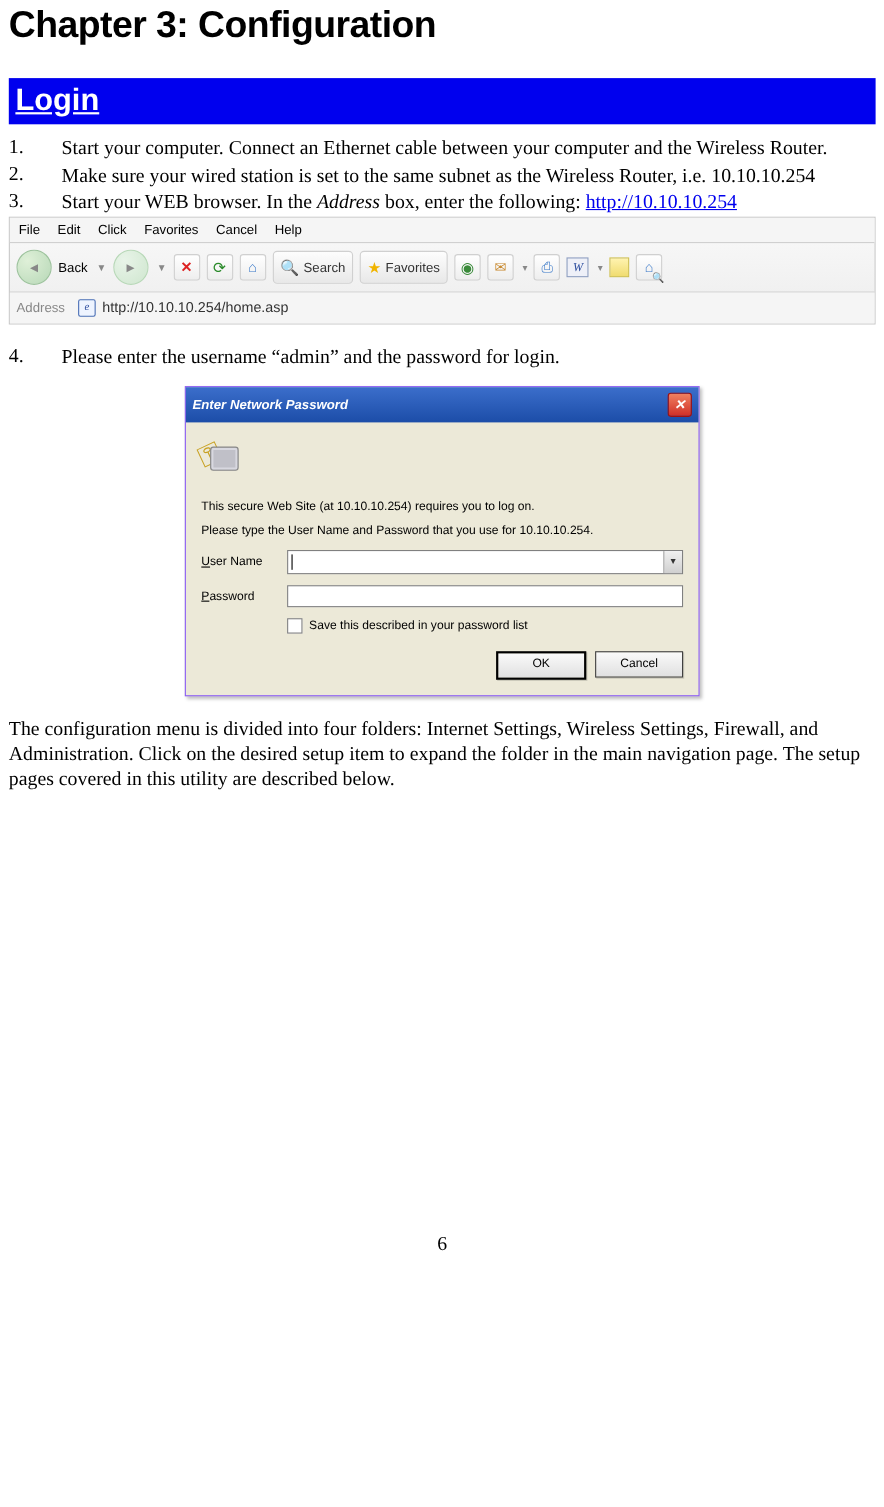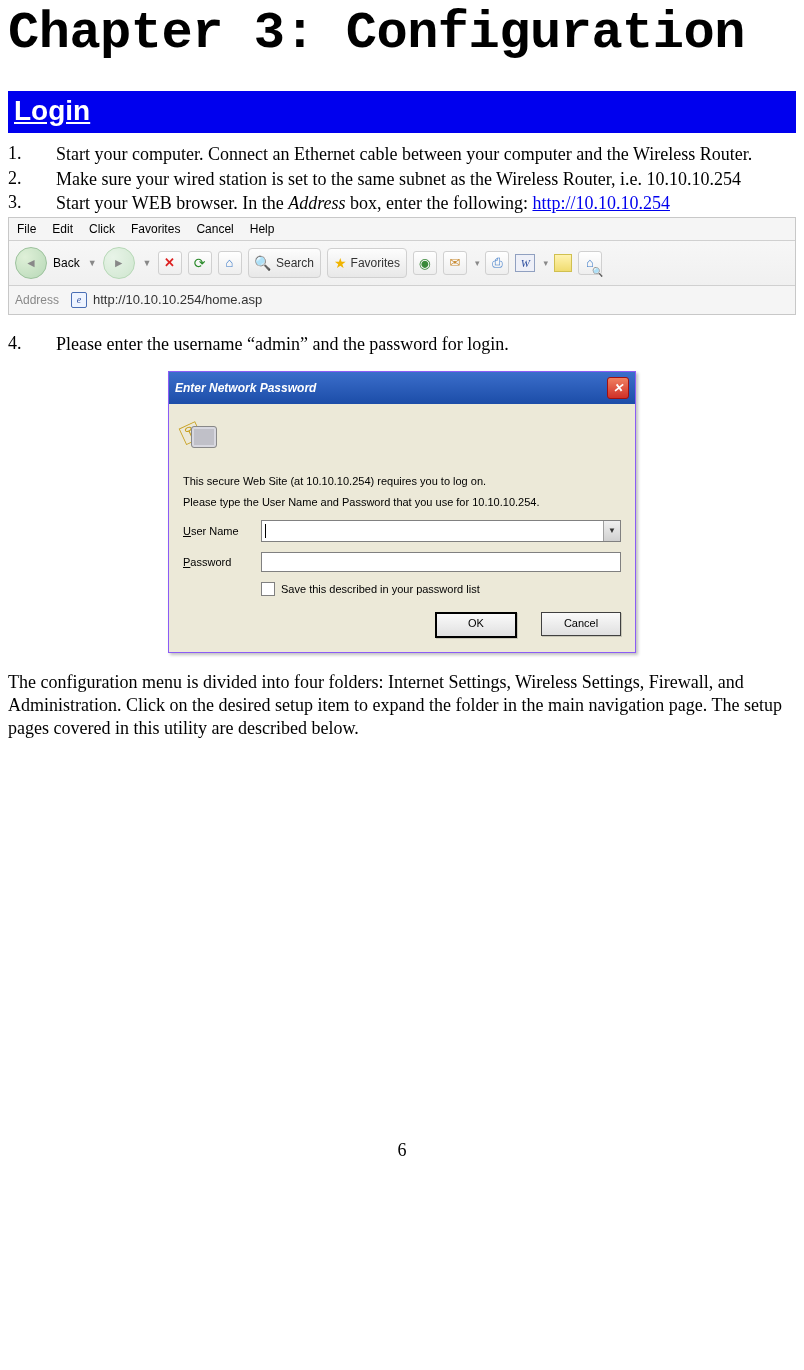--- a/index.html
+++ b/index.html
@@ -8,22 +8,22 @@
     font-family: "Times New Roman", serif;
     font-size: 18px;
     color: #000;
     background: #fff;
     width: 804px;
   }
   .page {
     padding: 0 8px 0 8px;
   }
   .chapter-title {
-    font-family: Liberation Mono, monospace;
-    font-size: 52px;
+    font-family: Liberation Sans, sans-serif;
+    font-size: 34px;
     font-weight: bold;
     margin: 4px 0 28px 0;
     letter-spacing: -0.5px;
   }
   .login-bar {
     background: #0000EE;
     color: #fff;
     font-family: Arial, sans-serif;
     font-size: 28px;
     font-weight: bold;
@@ -250,21 +250,21 @@
     border-left: 1px solid #a0a0a0;
     display:flex; align-items:center; justify-content:center;
     font-size:8px; color:#333;
   }
   .dlg-check-row { display:flex; align-items:center; gap:6px; margin:8px 0 0 78px; }
   .chk {
     width: 12px; height: 12px;
     border: 1px solid #808080; background: #fff;
   }
   .dlg-btns {
-    display: flex; justify-content: flex-end; gap: 24px;
+    display: flex; justify-content: flex-end; gap: 8px;
     margin-top: 16px;
   }
   .dlg-btn {
     width: 78px; height: 22px;
     border: 1px solid #404040;
     background: linear-gradient(#fafafa,#e0e0e0);
     text-align: center;
     line-height: 20px;
     box-shadow: 1px 1px 0 rgba(0,0,0,0.15);
   }

